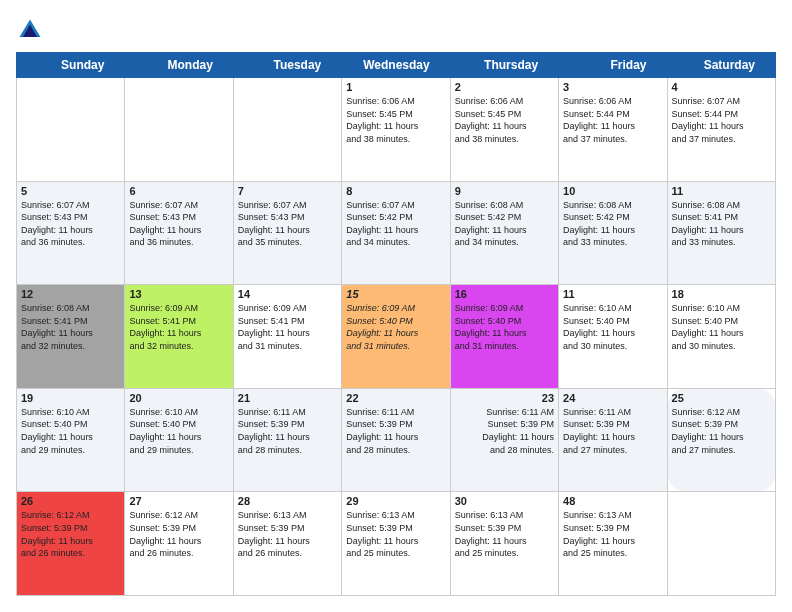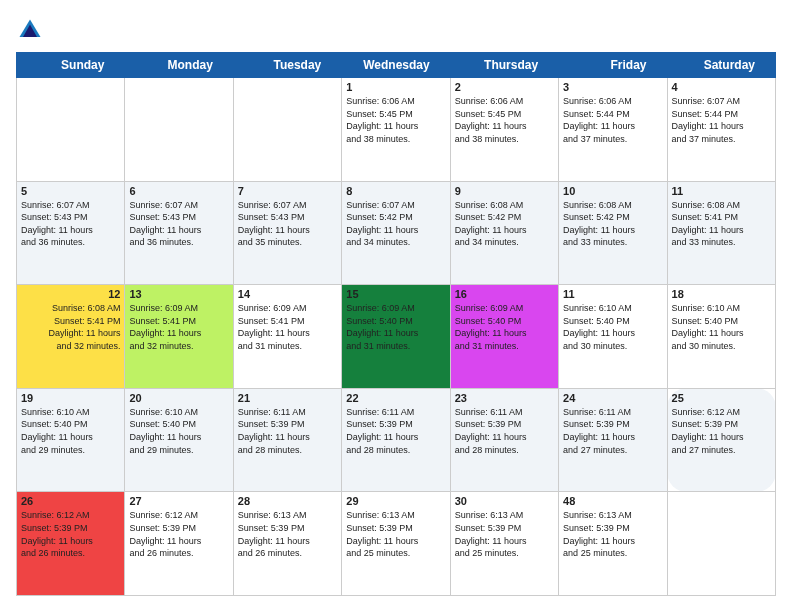--- a/index.html
+++ b/index.html
@@ -205,42 +205,42 @@
           </td>
           <td style="background: rgb(240, 244, 248);">
             <span class="day-num">11</span>
             <div class="day-info" style="white-space: pre-line;">Sunrise: 6:08 AM
 Sunset: 5:41 PM
 Daylight: 11 hours
 and 33 minutes.</div>
           </td>
         </tr>
         <tr>
-          <td style="background: #fde047; text-align: right;">
+          <td style="background: #a3a3a3;">
             <span class="day-num">12</span>
             <div class="day-info" style="white-space: pre-line;">Sunrise: 6:08 AM
 Sunset: 5:41 PM
 Daylight: 11 hours
 and 32 minutes.</div>
           </td>
           <td style="background: #bef264;">
             <span class="day-num">13</span>
             <div class="day-info" style="white-space: pre-line;">Sunrise: 6:09 AM
 Sunset: 5:41 PM
 Daylight: 11 hours
 and 32 minutes.</div>
           </td>
           <td style="background: rgb(255, 255, 255);">
             <span class="day-num">14</span>
             <div class="day-info" style="white-space: pre-line;">Sunrise: 6:09 AM
 Sunset: 5:41 PM
 Daylight: 11 hours
 and 31 minutes.</div>
           </td>
-          <td style="background: #15803d;">
+          <td style="background: #fdba74; font-style: italic;">
             <span class="day-num">15</span>
             <div class="day-info" style="white-space: pre-line;">Sunrise: 6:09 AM
 Sunset: 5:40 PM
 Daylight: 11 hours
 and 31 minutes.</div>
           </td>
           <td style="background: #d946ef;">
             <span class="day-num">16</span>
             <div class="day-info" style="white-space: pre-line;">Sunrise: 6:09 AM
 Sunset: 5:40 PM
@@ -284,21 +284,21 @@
 Daylight: 11 hours
 and 28 minutes.</div>
           </td>
           <td style="background: rgb(240, 244, 248);">
             <span class="day-num">22</span>
             <div class="day-info" style="white-space: pre-line;">Sunrise: 6:11 AM
 Sunset: 5:39 PM
 Daylight: 11 hours
 and 28 minutes.</div>
           </td>
-          <td style="background: rgb(240, 244, 248);">
+          <td style="background: rgb(240, 244, 248); text-align: right;">
             <span class="day-num">23</span>
             <div class="day-info" style="white-space: pre-line;">Sunrise: 6:11 AM
 Sunset: 5:39 PM
 Daylight: 11 hours
 and 28 minutes.</div>
           </td>
           <td style="background: rgb(240, 244, 248);">
             <span class="day-num">24</span>
             <div class="day-info" style="white-space: pre-line;">Sunrise: 6:11 AM
 Sunset: 5:39 PM

